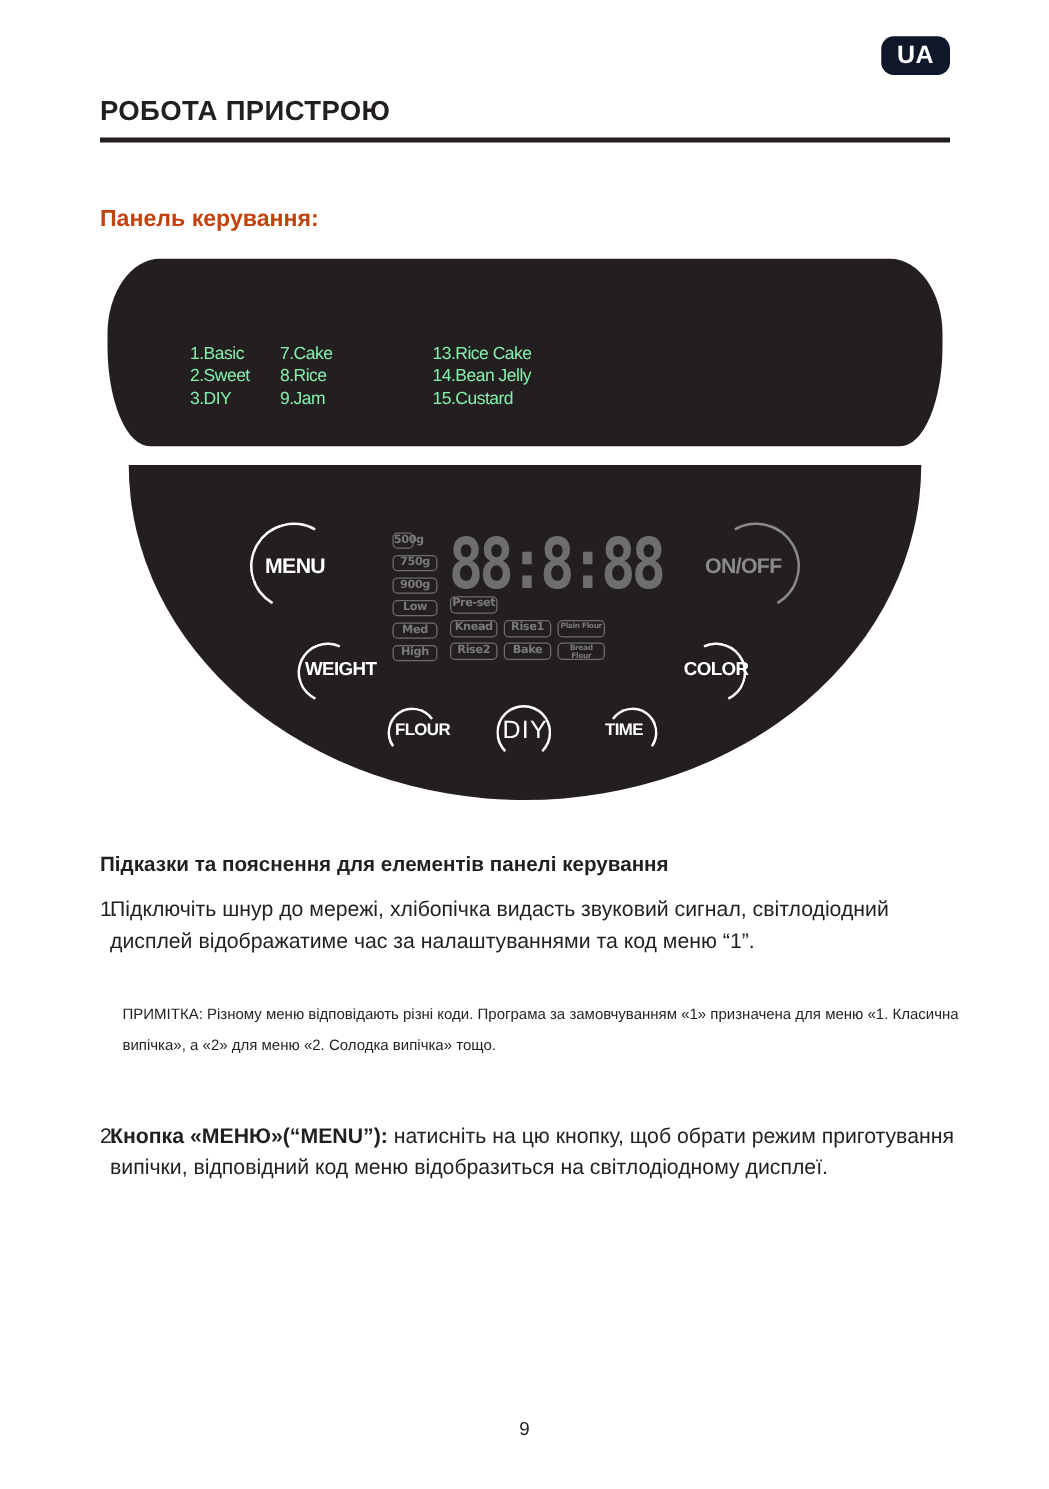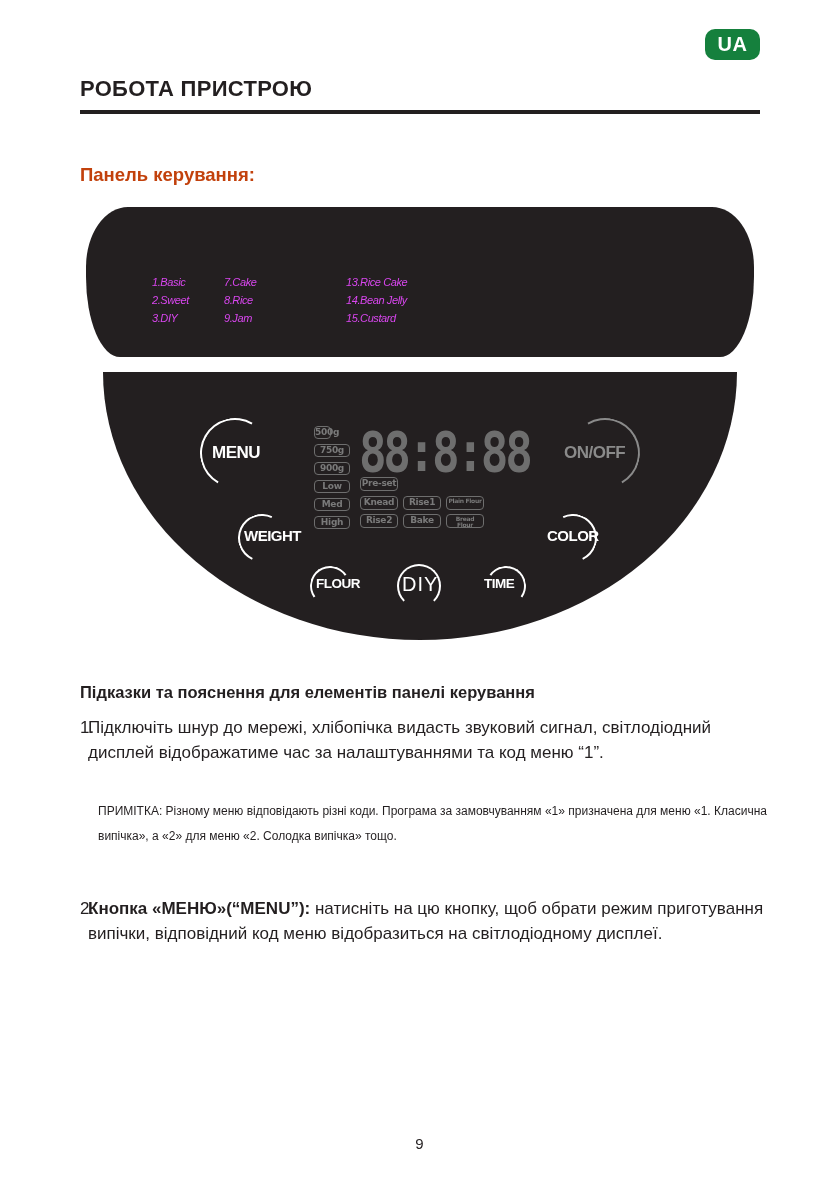--- a/index.html
+++ b/index.html
@@ -15,21 +15,21 @@
       font-family: "Liberation Sans", "DejaVu Sans", sans-serif;
       color: #231f20;
     }
     .ua-badge {
       position: absolute;
       left: 705px;
       top: 29px;
       width: 55px;
       height: 31px;
       border-radius: 10px;
-      background: #15803d;
+      background: #0f172a;
       color: #ffffff;
       font-weight: bold;
       font-size: 20px;
       line-height: 31px;
       text-align: center;
       letter-spacing: 0.5px;
     }
     .page-title {
       position: absolute;
       left: 80px;
@@ -69,26 +69,25 @@
     .programs {
       position: absolute;
       left: 66px;
       top: 66px;
       display: flex;
       gap: 0;
     }
     .prog-col {
       display: flex;
       flex-direction: column;
-      color: #d946ef;
-      font-size: 11px;
+      color: #86efac;
+      font-size: 14px;
       line-height: 18px;
       letter-spacing: -0.4px;
       white-space: nowrap;
-      font-style: italic;
     }
     .prog-col:nth-child(1) { width: 72px; }
     .prog-col:nth-child(2) { width: 122px; }
     .prog-col:nth-child(3) { width: 65px; }
     .prog-col:nth-child(4) { width: 85px; }
     .prog-col:nth-child(5) { width: 104px; }
     .prog-col:nth-child(6) { width: 100px; }
 
     
     .panel-bottom {

